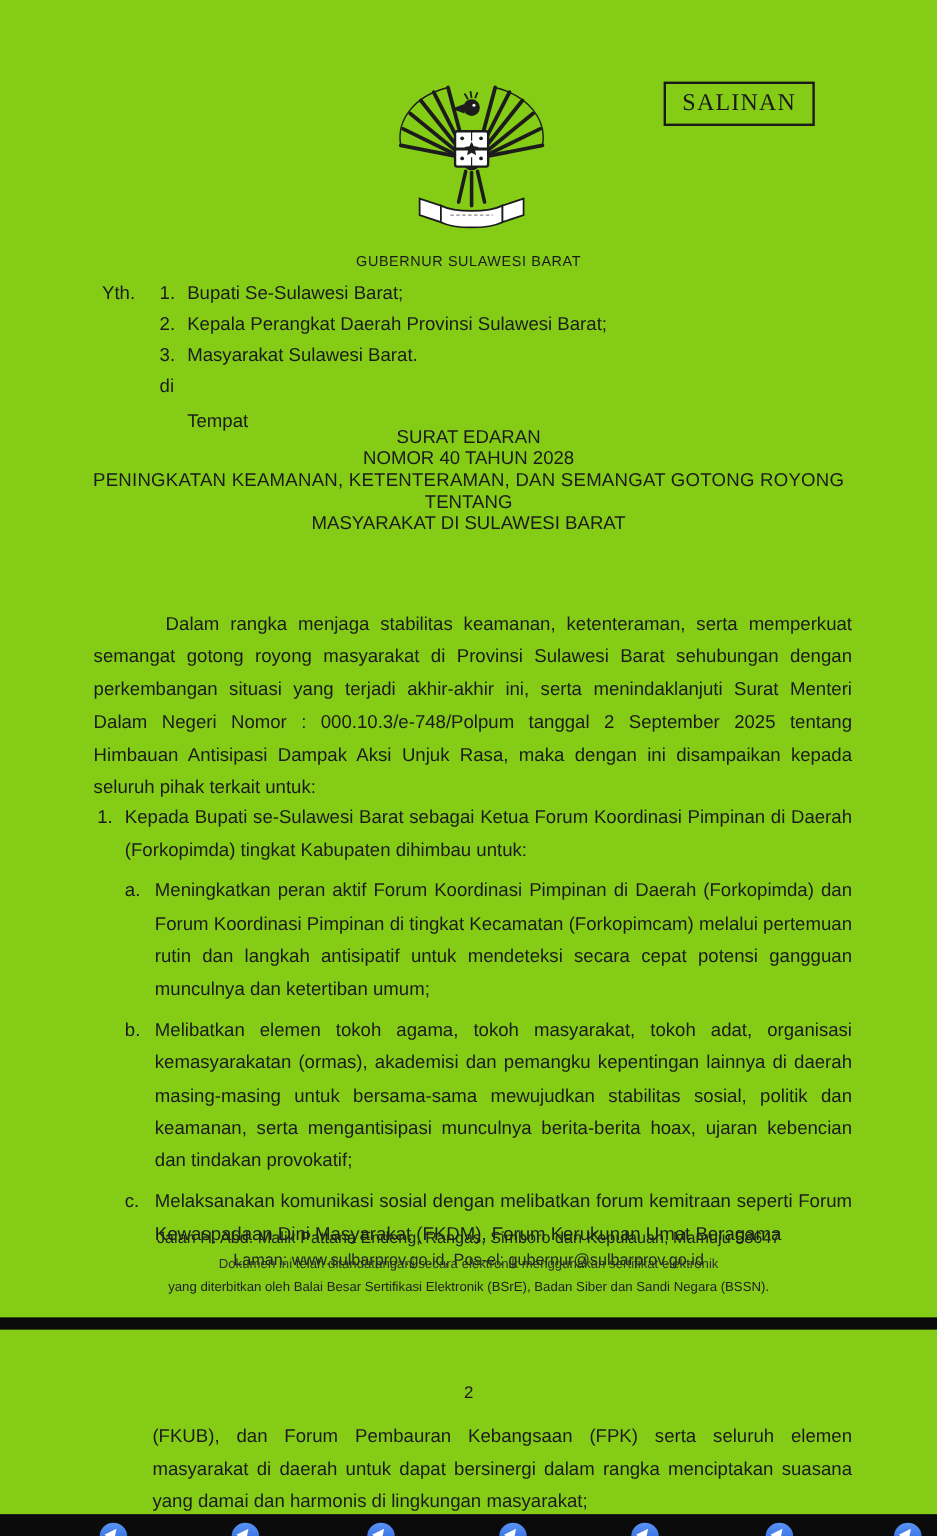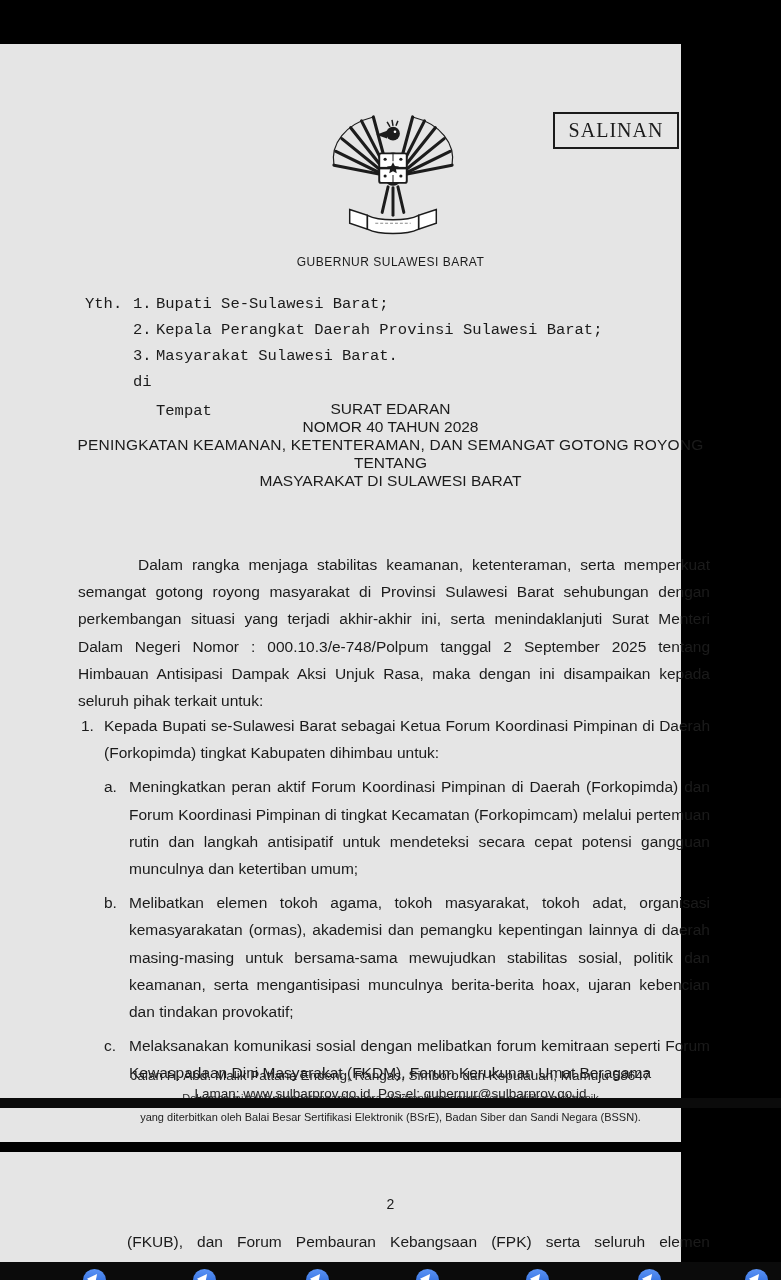--- a/index.html
+++ b/index.html
@@ -1,20 +1,20 @@
 <!DOCTYPE html>
 <html><head>
 <meta charset="utf-8">
 <style>
   html,body { margin:0; padding:0; }
   body {
     width:781px; height:1280px; position:relative; overflow:hidden;
     background:#000; font-family:"Liberation Sans", sans-serif; color:#1b1b1b;
   }
-  .page { position:absolute; left:0; width:681px; background:#e5e5e5;margin-top:44px; }
+  .page { position:absolute; left:0; width:781px; background:#84cc16; }
   .page1 { top:0; height:1098px; }
   .page-gap { position:absolute; top:1098px; left:0; width:781px; height:10px; background:#0b0b0b; }
   .page2 { top:1108px; height:154px; }
   .bottom-bar { position:absolute; top:1262px; left:0; width:781px; height:18px; background:#0b0b0b; overflow:hidden; }
 
   
   .salinan-box {
     position:absolute; top:68px; left:553px; width:122px; height:33px;
     border:2px solid #1b1b1b; display:flex; align-items:center; justify-content:center;
     font-family:"Liberation Serif", serif; font-size:20px; letter-spacing:1px; color:#1b1b1b;
@@ -22,21 +22,21 @@
 
   
   .emblem { position:absolute; top:70px; left:327px; }
 
   .letterhead-title {
     position:absolute; top:211px; left:0; width:781px; text-align:center;
     font-size:12px; letter-spacing:0.5px;
   }
 
   
-  .addressee { position:absolute; top:247px; left:85px; font-size:15.5px; line-height:26px;font-family:Liberation Mono, monospace; }
+  .addressee { position:absolute; top:232px; left:85px; font-size:15.5px; line-height:26px; }
   .addr-row { display:flex; }
   .addr-salutation { width:48px; }
   .addr-num { width:23px; }
   .addr-di { margin-left:48px; }
   .addr-place { margin-left:71px; margin-top:3px; }
 
   
   .doc-headings { position:absolute; top:356px; left:0; width:781px; text-align:center; font-size:15.5px; }
   .doc-headings .h-line { margin:0 auto; }
   .h-doctype { margin-bottom:22px; }

